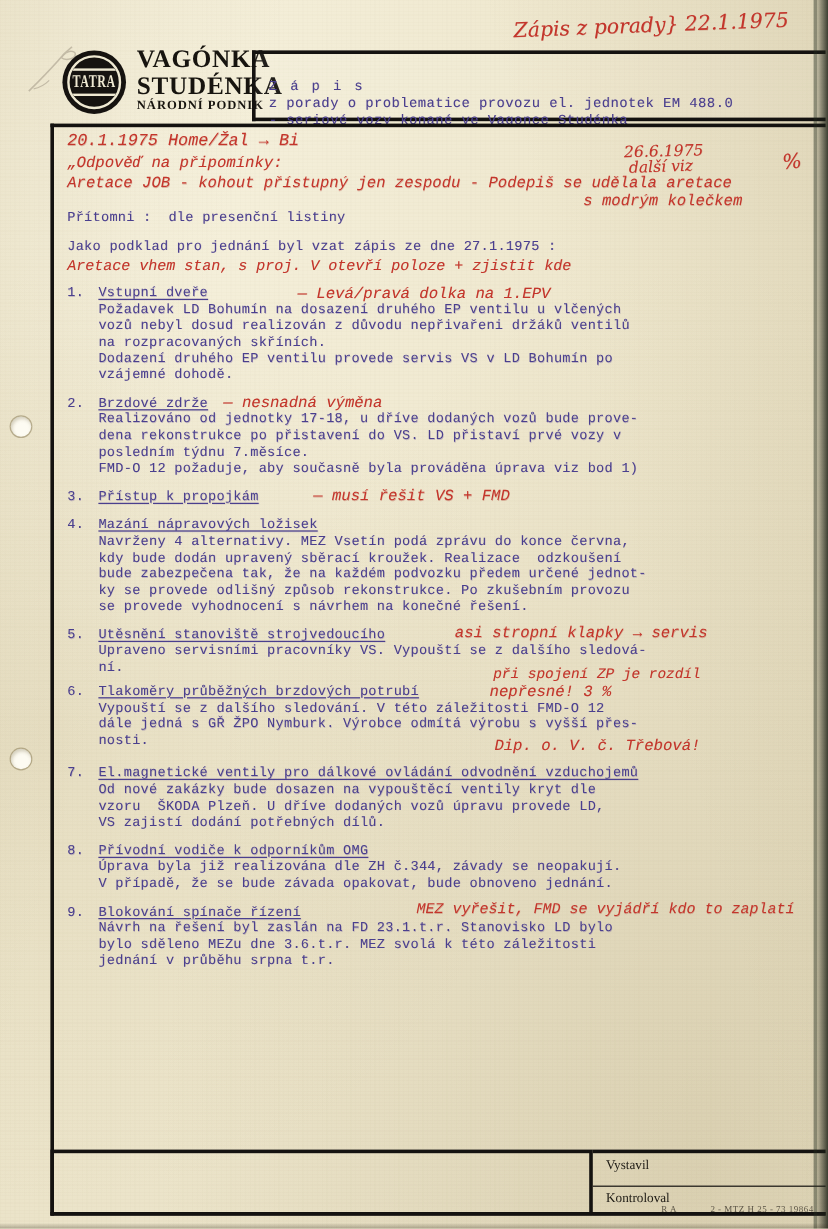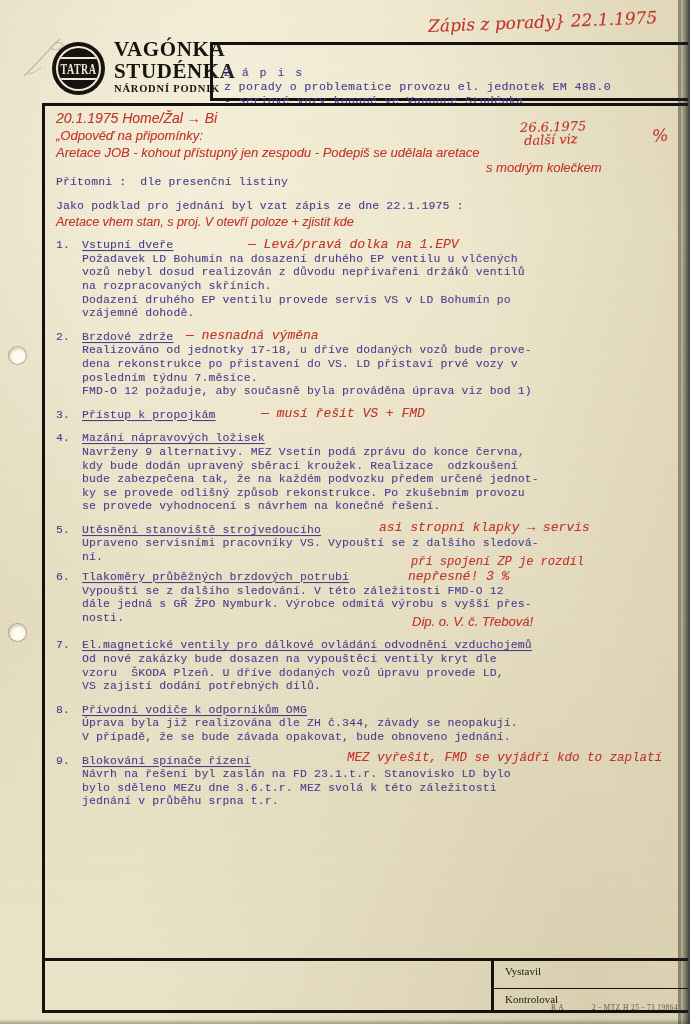--- a/index.html
+++ b/index.html
@@ -135,21 +135,21 @@
 
   
   #body{position:absolute;left:56px;top:110px;width:634px;}
   .line{
     font-family:"Liberation Mono","DejaVu Sans Mono",monospace;
     font-size:11.3px;line-height:13.6px;color:#4a3f8e;white-space:pre;
     letter-spacing:.25px;
     text-shadow:0.4px 0.3px 0 rgba(90,70,150,.28);
   }
   .hw-line{
-    font-family:Liberation Sans, sans-serif;font-style:italic;color:#c4352b;
+    font-family:Liberation Mono, monospace;font-style:italic;color:#c4352b;
     font-size:13px;white-space:nowrap;
     text-shadow:0.3px 0.3px 0 rgba(170,50,40,.3);
   }
   .row{position:relative;height:13.6px;}
   .num{position:absolute;left:0;}
   .ttl{
     position:absolute;left:26px;text-decoration:underline;
     text-underline-offset:2px;
   }
   .inline-hw{position:absolute;font-family:Liberation Mono, monospace;font-style:italic;
@@ -231,21 +231,21 @@
 
     <div class="hw-line" style="font-size:14px;">20.1.1975 Home/Žal → Bi</div>
     <div class="hw-line" style="margin-top:2px;">„Odpověď na připomínky:</div>
     <div class="hw-line" style="margin-top:2px;">Aretace JOB - kohout přístupný jen zespodu - Podepiš se udělala aretace</div>
     <div class="hw-line" style="margin-left:430px;margin-top:0px;">s modrým kolečkem</div>
 
     <div class="line" style="margin-top:1px;">Přítomni :  dle presenční listiny</div>
 
     <div class="gap"></div>
 
-    <div class="line">Jako podklad pro jednání byl vzat zápis ze dne 22.1.1975 :</div>
+    <div class="line">Jako podklad pro jednání byl vzat zápis ze dne 27.1.1975 :</div>
     <div class="hw-line" style="margin-top:2px;font-size:12.5px;">Aretace vhem stan, s proj. V otevří poloze + zjistit kde</div>
 
     <div class="gap"></div>
 
     <div class="row">
       <span class="line num">1.</span>
       <span class="line ttl">Vstupní dveře</span>
       <span class="inline-hw" style="left:192px;top:-2px;">— Levá/pravá dolka na 1.EPV</span>
     </div>
     <div class="para">
@@ -278,21 +278,21 @@
       <span class="inline-hw" style="left:205px;top:-3px;">— musí řešit VS + FMD</span>
     </div>
 
     <div class="gap"></div>
 
     <div class="row">
       <span class="line num">4.</span>
       <span class="line ttl">Mazání nápravových ložisek</span>
     </div>
     <div class="para">
-      <div class="line">Navrženy 9 alternativy. MEZ Vsetín podá zprávu do konce června,</div>
+      <div class="line">Navrženy 4 alternativy. MEZ Vsetín podá zprávu do konce června,</div>
       <div class="line">kdy bude dodán upravený sběrací kroužek. Realizace  odzkoušení</div>
       <div class="line">bude zabezpečena tak, že na každém podvozku předem určené jednot-</div>
       <div class="line">ky se provede odlišný způsob rekonstrukce. Po zkušebním provozu</div>
       <div class="line">se provede vyhodnocení s návrhem na konečné řešení.</div>
     </div>
 
     <div class="gap"></div>
 
     <div class="row">
       <span class="line num">5.</span>

